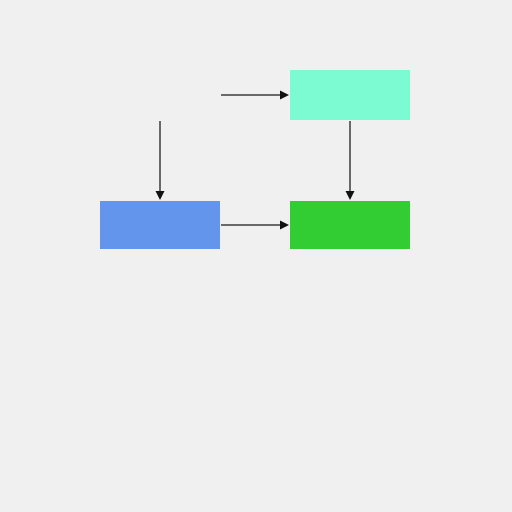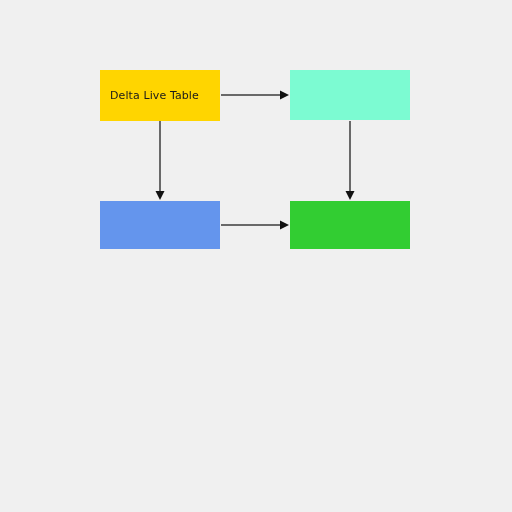--- a/index.html
+++ b/index.html
@@ -60,23 +60,20 @@
       <g>
         <line x1="350" y1="121" x2="350" y2="191" stroke="#696969" stroke-width="2"></line>
         <polygon points="350,200 345.5,191 354.5,191" fill="#111111"></polygon>
       </g>
       <g>
         <line x1="221" y1="225" x2="280" y2="225" stroke="#696969" stroke-width="2"></line>
         <polygon points="289,225 280,229.5 280,220.5" fill="#111111"></polygon>
       </g>
     </svg>
 
-  <div class="node" style="left: 100px; top: 70px; width: 120px; height: 51px; background: rgb(255, 213, 0);">
-    <span class="node-label">Delta Live Table</span>
-  </div>
 
   <div class="node" style="left: 290px; top: 70px; width: 120px; height: 50px; background: rgb(124, 251, 210);">
     <span class="node-label"></span>
   </div>
 
   <div class="node" style="left: 100px; top: 201px; width: 120px; height: 48px; background: rgb(100, 149, 237);">
     <span class="node-label"></span>
   </div>
 
   <div class="node" style="left: 290px; top: 201px; width: 120px; height: 48px; background: rgb(50, 205, 50);">

